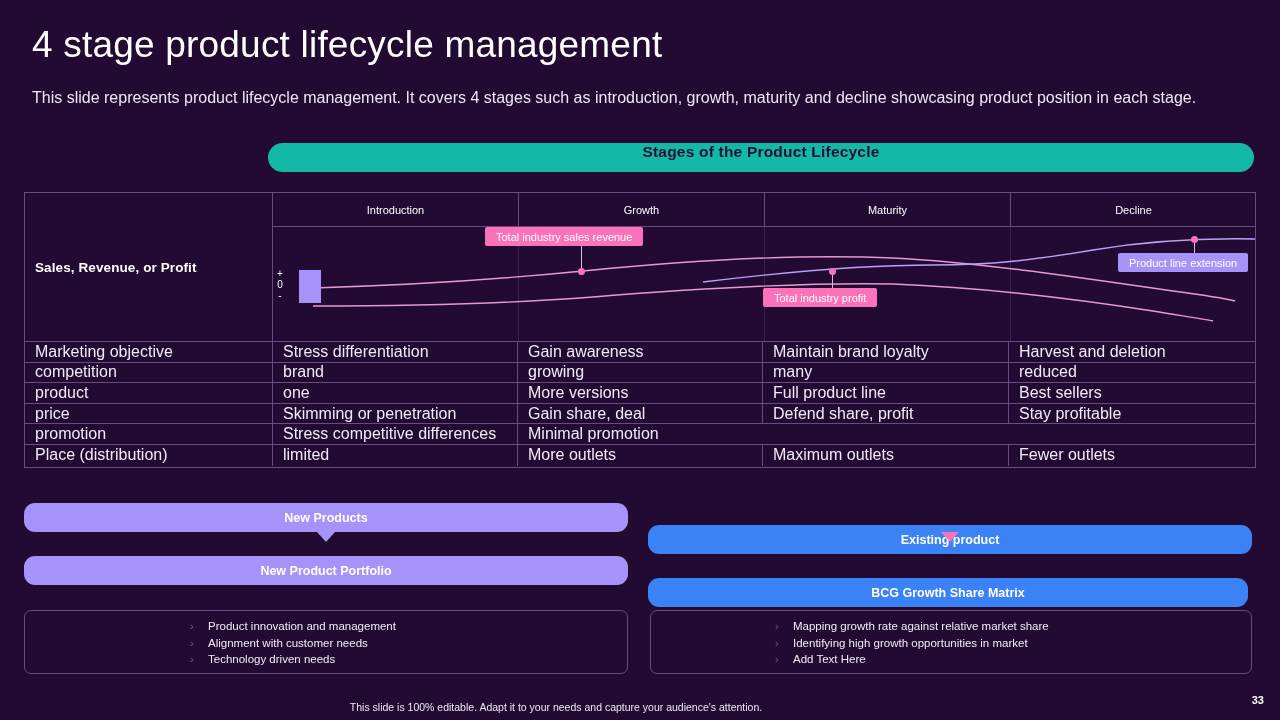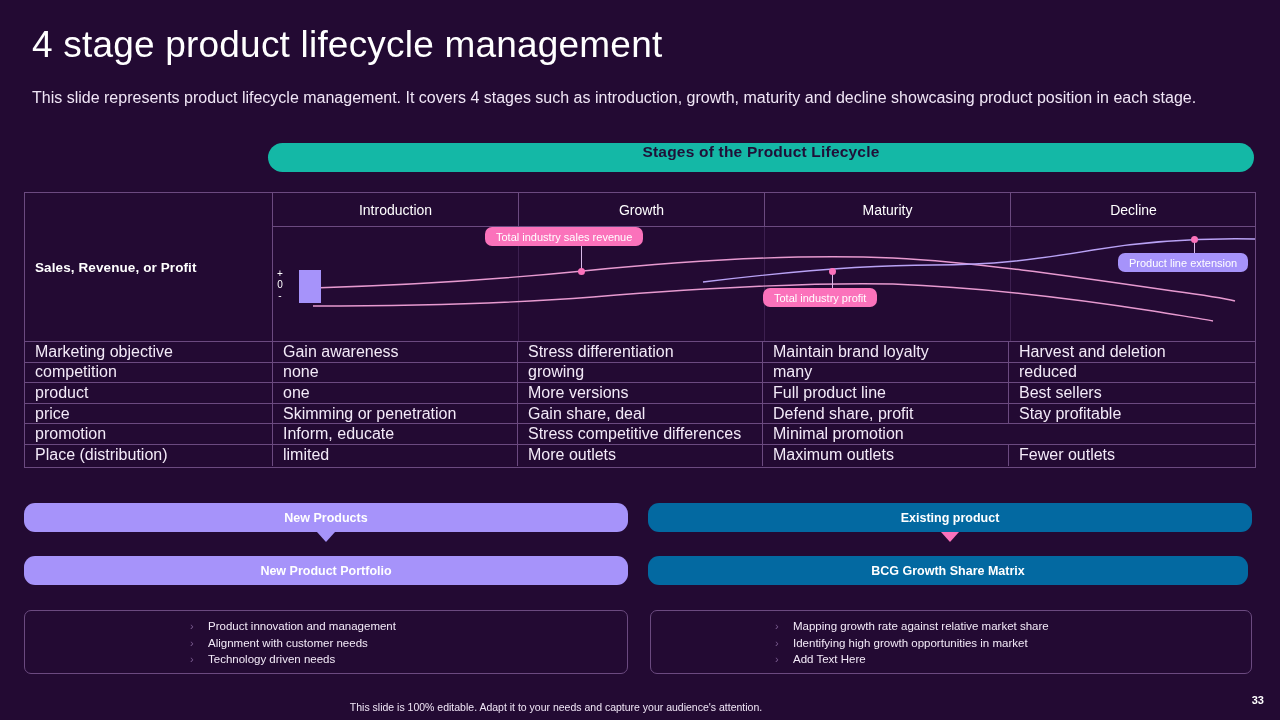--- a/index.html
+++ b/index.html
@@ -50,21 +50,21 @@
     color: #ffffff; font-size: 13.5px; font-weight: 700;
     padding-left: 10px; letter-spacing: .1px;
   }
   .m-head {
     position: absolute; left: 248px; top: 0;
     width: 983px; height: 34px; display: flex;
     border-bottom: 1px solid #6b4a80;
   }
   .m-head div {
     flex: 1; display: flex; align-items: center; justify-content: center;
-    color: #ffffff; font-size: 14px; font-weight: 400;
+    color: #ffffff; font-size: 11px; font-weight: 400;
     border-right: 1px solid #6b4a80;
   }
   .m-head div:last-child { border-right: none; }
 
   .chart-area {
     position: absolute; left: 248px; top: 34px;
     width: 983px; height: 115px;
     border-bottom: 1px solid #6b4a80;
     overflow: visible;
   }
@@ -76,21 +76,21 @@
     position: absolute; left: 4px; top: 41px;
     display: flex; flex-direction: column; align-items: center;
     font-size: 10px; color: #ffffff; line-height: 11px; z-index: 4;
   }
   .intro-rect {
     position: absolute; left: 26px; top: 43px;
     width: 22px; height: 33px; background: #a693fa; z-index: 3;
   }
 
   .pill {
-    position: absolute; border-radius: 7px; height: 19px;
+    position: absolute; border-radius: 2px; height: 19px;
     display: flex; align-items: center; justify-content: center;
     font-size: 11px; color: #ffffff; padding: 0 11px;
     white-space: nowrap; z-index: 6;
   }
   .pill-pink { background: #fb72bb; }
   .pill-purple { background: #a693fa; }
   .leader { position: absolute; width: 1px; background: #d9b9e8; z-index: 5; }
   .dot {
     position: absolute; width: 7px; height: 7px; border-radius: 50%;
     background: #fb72bb; z-index: 6;
@@ -111,21 +111,21 @@
   .c3 { width: 246px; }
   .c4 { width: 246px; border-right: none; }
 
   
   .bar {
     position: absolute; height: 29px; border-radius: 11px;
     display: flex; align-items: center; justify-content: center;
     color: #ffffff; font-size: 12.5px; font-weight: 700;
   }
   .bar-purple { background: #a693fa; }
-  .bar-pink { background: #0369a1; }
+  .bar-pink { background: #3b82f6; margin-top: 22px; }
   .arrow {
     position: absolute; width: 0; height: 0;
     border-left: 9px solid transparent; border-right: 9px solid transparent;
   }
   .arrow-purple { border-top: 10px solid #a693fa; }
   .arrow-pink { border-top: 10px solid #fb72bb; }
 
   .notebox {
     position: absolute; height: 64px;
     border: 1px solid #6b4a80; border-radius: 7px;
@@ -203,49 +203,48 @@
       <div class="dot" style="left:556px;top:41px;"></div>
 
       <div class="pill pill-purple" style="left:845px;top:26px;">Product line extension</div>
       <div class="leader" style="left:921px;top:14px;height:14px;"></div>
       <div class="dot" style="left:918px;top:9px;"></div>
     </div>
 
     <div class="rows">
       <div class="row">
         <div class="cell c0">Marketing objective</div>
+        <div class="cell c2">Stress differentiation</div>
         <div class="cell c1">Gain awareness</div>
-        <div class="cell c2">Stress differentiation</div>
         <div class="cell c3">Maintain brand loyalty</div>
         <div class="cell c4">Harvest and deletion</div>
       </div>
       <div class="row">
         <div class="cell c0">competition</div>
-        <div class="cell c1">none</div>
+        <div class="cell c1">brand</div>
         <div class="cell c2">growing</div>
         <div class="cell c3">many</div>
         <div class="cell c4">reduced</div>
       </div>
       <div class="row">
         <div class="cell c0">product</div>
         <div class="cell c1">one</div>
         <div class="cell c2">More versions</div>
         <div class="cell c3">Full product line</div>
         <div class="cell c4">Best sellers</div>
       </div>
       <div class="row">
         <div class="cell c0">price</div>
         <div class="cell c1">Skimming or penetration</div>
         <div class="cell c2">Gain share, deal</div>
         <div class="cell c3">Defend share, profit</div>
         <div class="cell c4">Stay profitable</div>
       </div>
       <div class="row">
         <div class="cell c0">promotion</div>
-        <div class="cell c1">Inform, educate</div>
         <div class="cell c2">Stress competitive differences</div>
         <div class="cell c4">Minimal promotion</div>
       </div>
       <div class="row">
         <div class="cell c0">Place (distribution)</div>
         <div class="cell c1">limited</div>
         <div class="cell c2">More outlets</div>
         <div class="cell c3">Maximum outlets</div>
         <div class="cell c4">Fewer outlets</div>
       </div>

